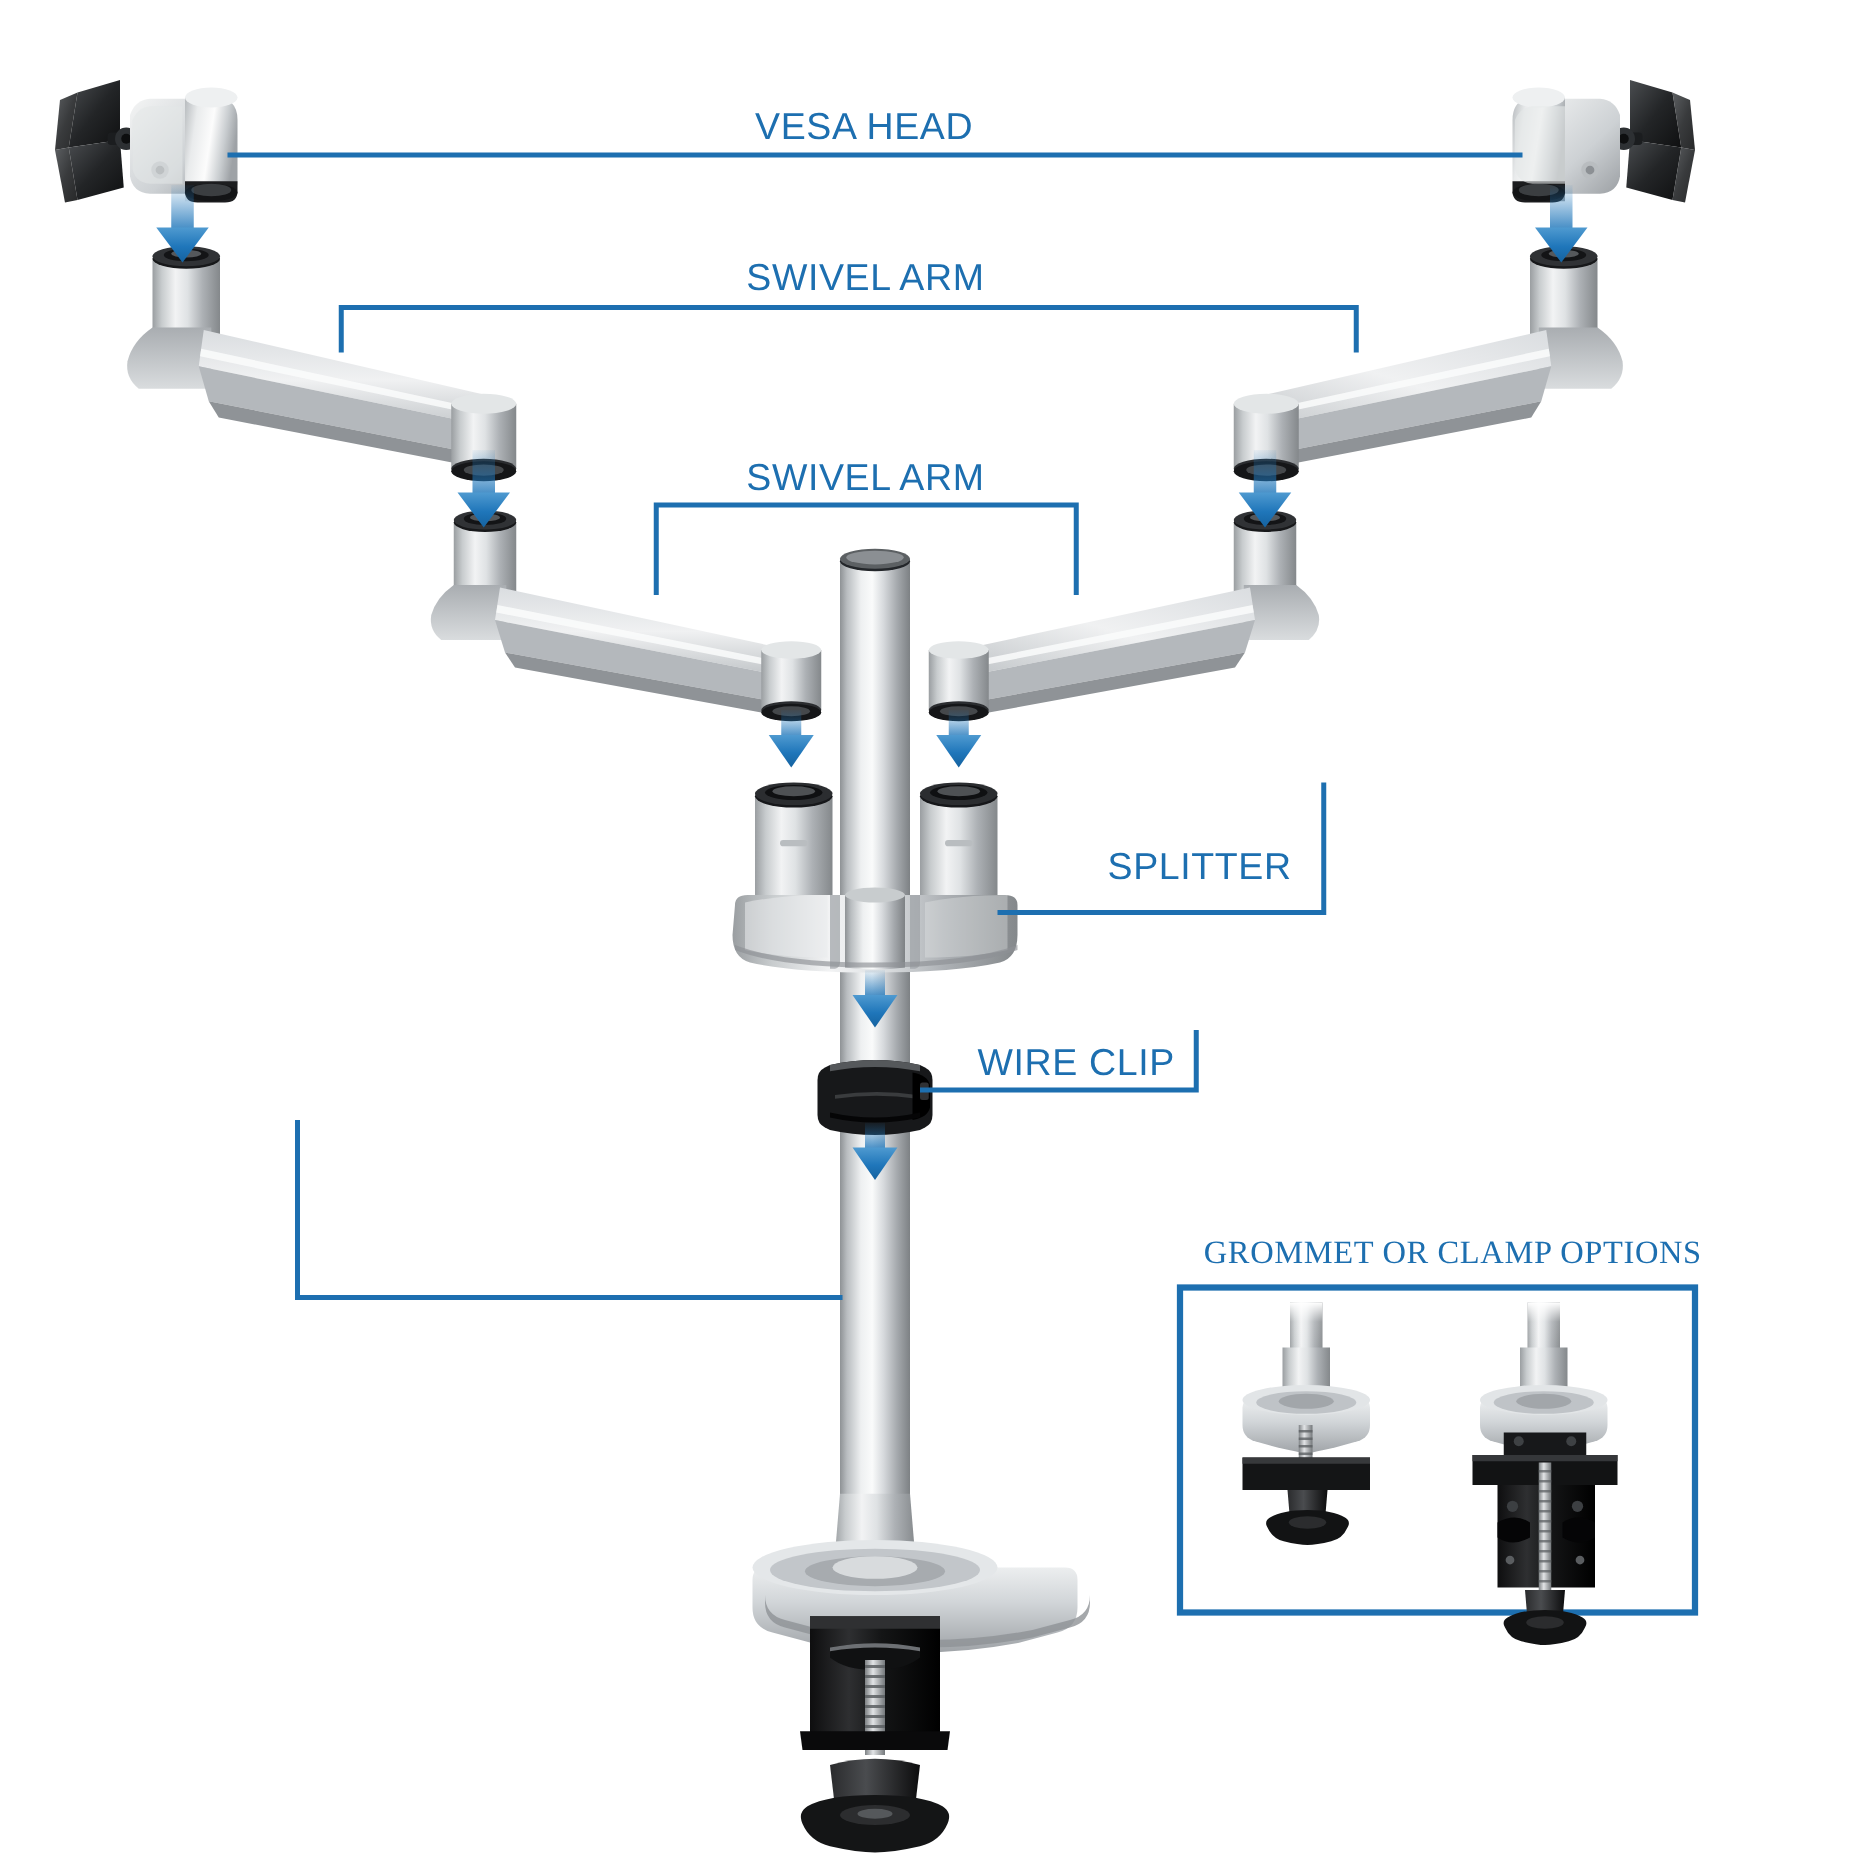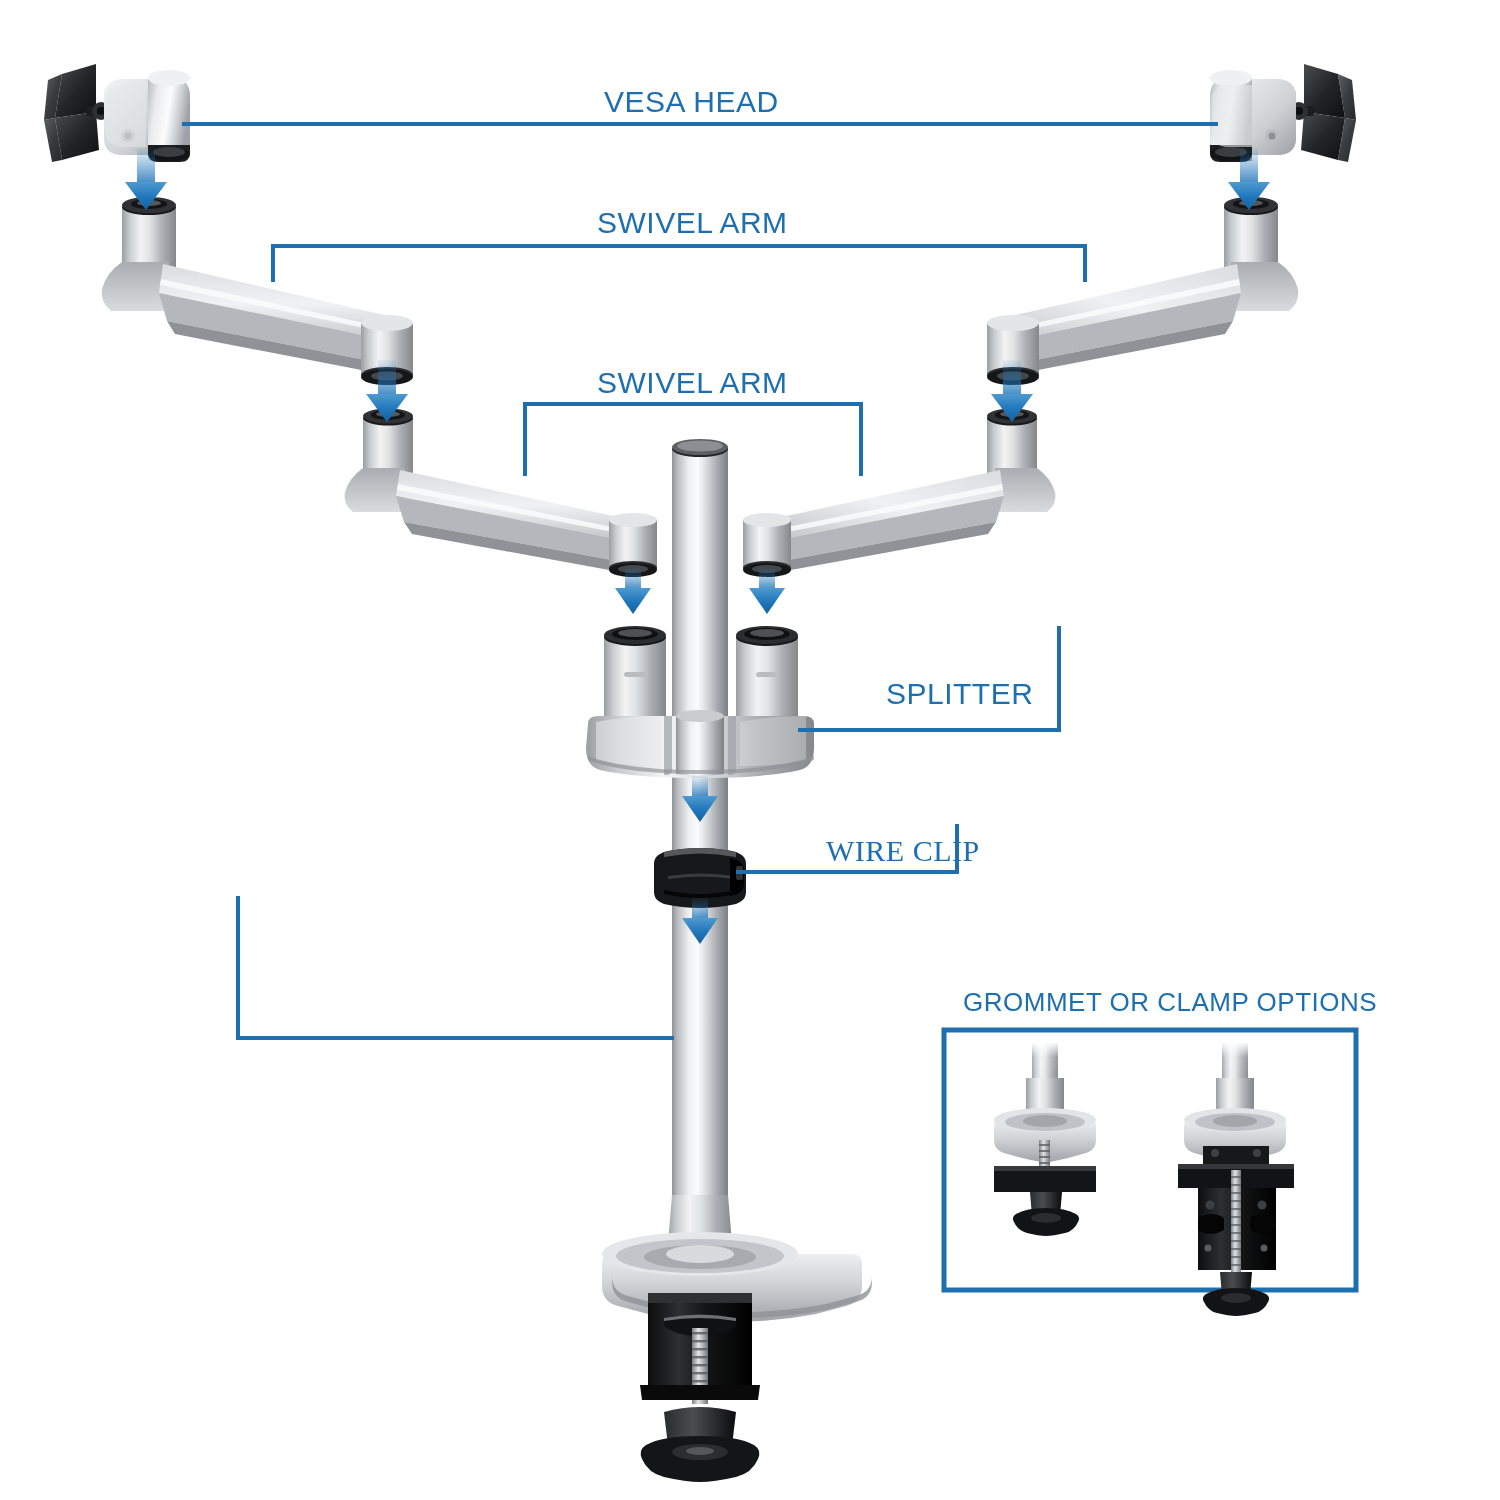--- a/index.html
+++ b/index.html
@@ -472,20 +472,20 @@
   </svg>
 
   <div class="lbl lbl-lg" style="left:604px; top:84px;">VESA HEAD</div>
 
   <div class="lbl lbl-lg" style="left:597px; top:205px;">SWIVEL ARM</div>
 
   <div class="lbl lbl-lg" style="left:597px; top:365px;">SWIVEL ARM</div>
 
   <div class="lbl lbl-lg" style="left:886px; top:676px;">SPLITTER</div>
 
-  <div class="lbl lbl-lg" style="left:826px; top:833px;font-family:Liberation Serif, serif;">WIRE CLIP</div>
+  <div class="lbl lbl-lg" style="left:782px; top:833px;">WIRE CLIP</div>
 
   <div style="position:absolute; left:252px; top:950px;">
   </div>
 
-  <div class="lbl lbl-sm" style="left:963px; top:987px;">GROMMET OR CLAMP OPTIONS</div>
+  <div class="lbl lbl-sm" style="left:963px; top:987px;font-family:Liberation Serif, serif;">GROMMET OR CLAMP OPTIONS</div>
 
 </div>
 
 </body></html>

